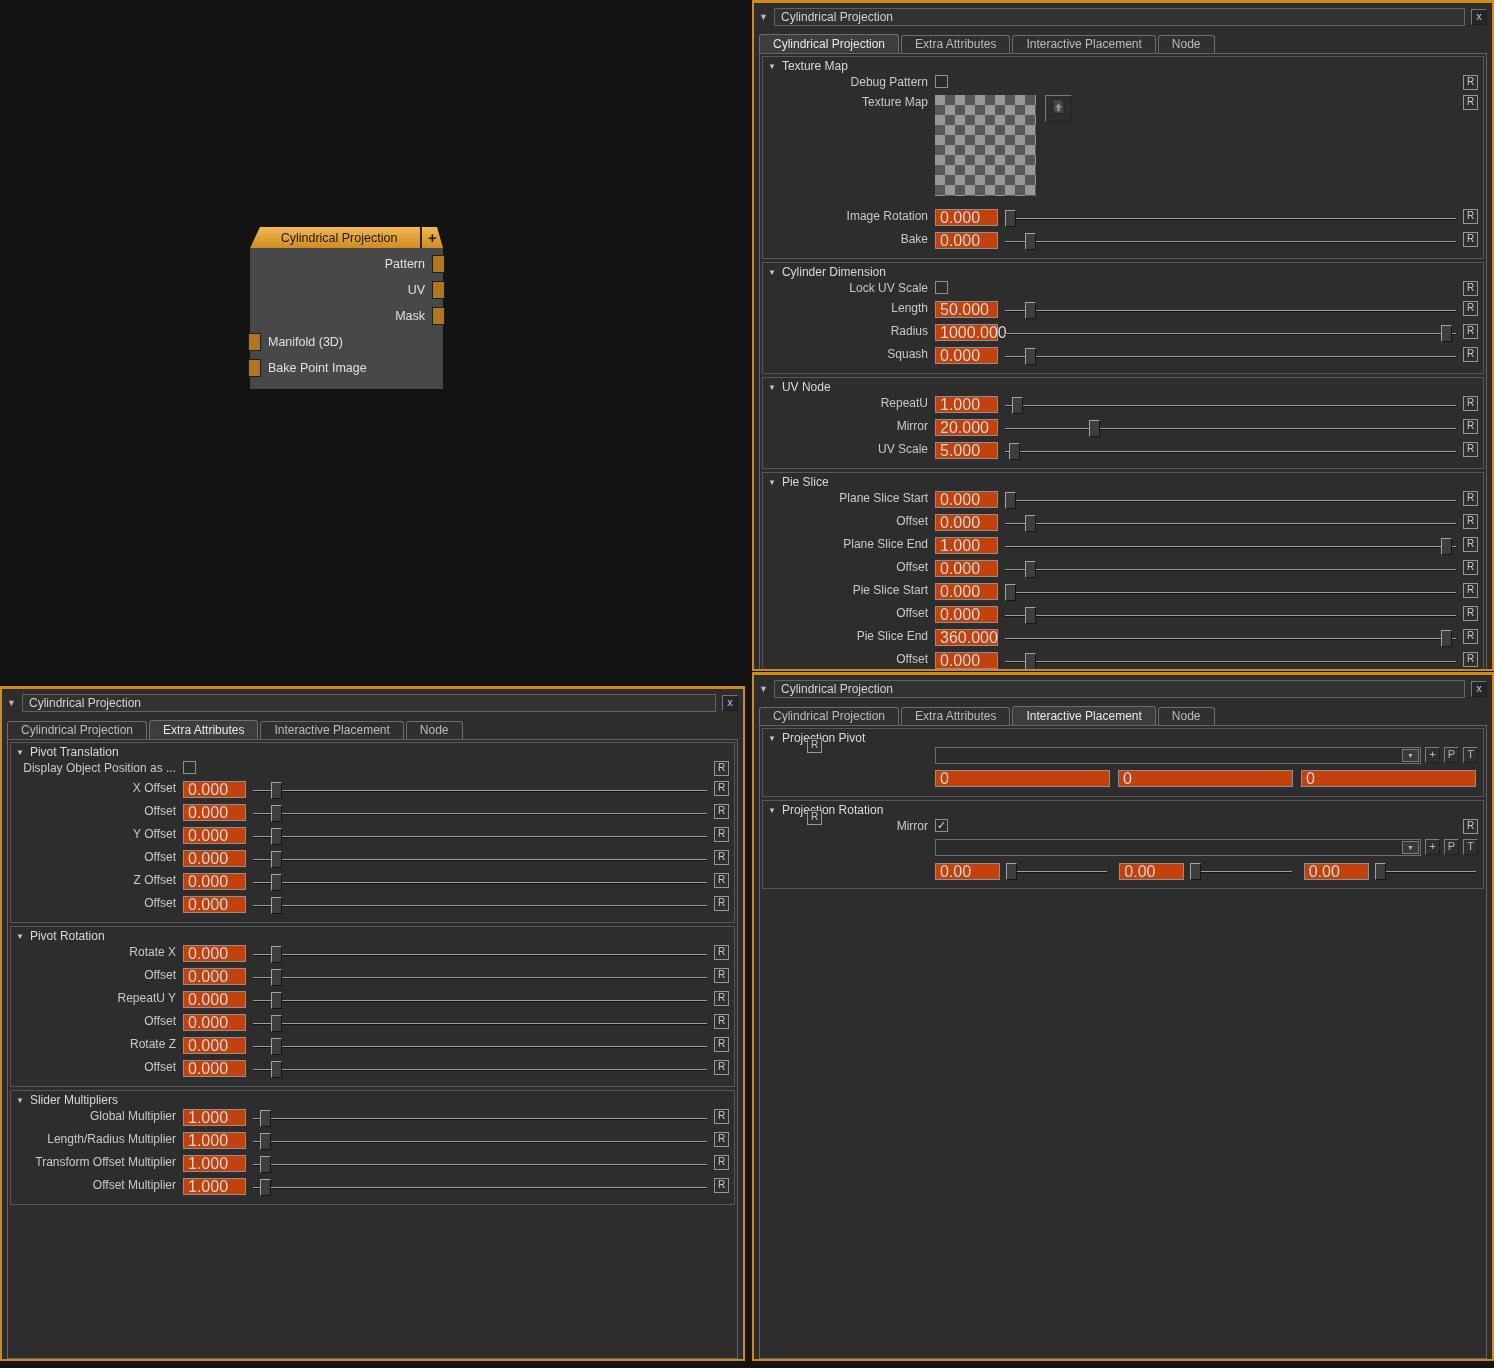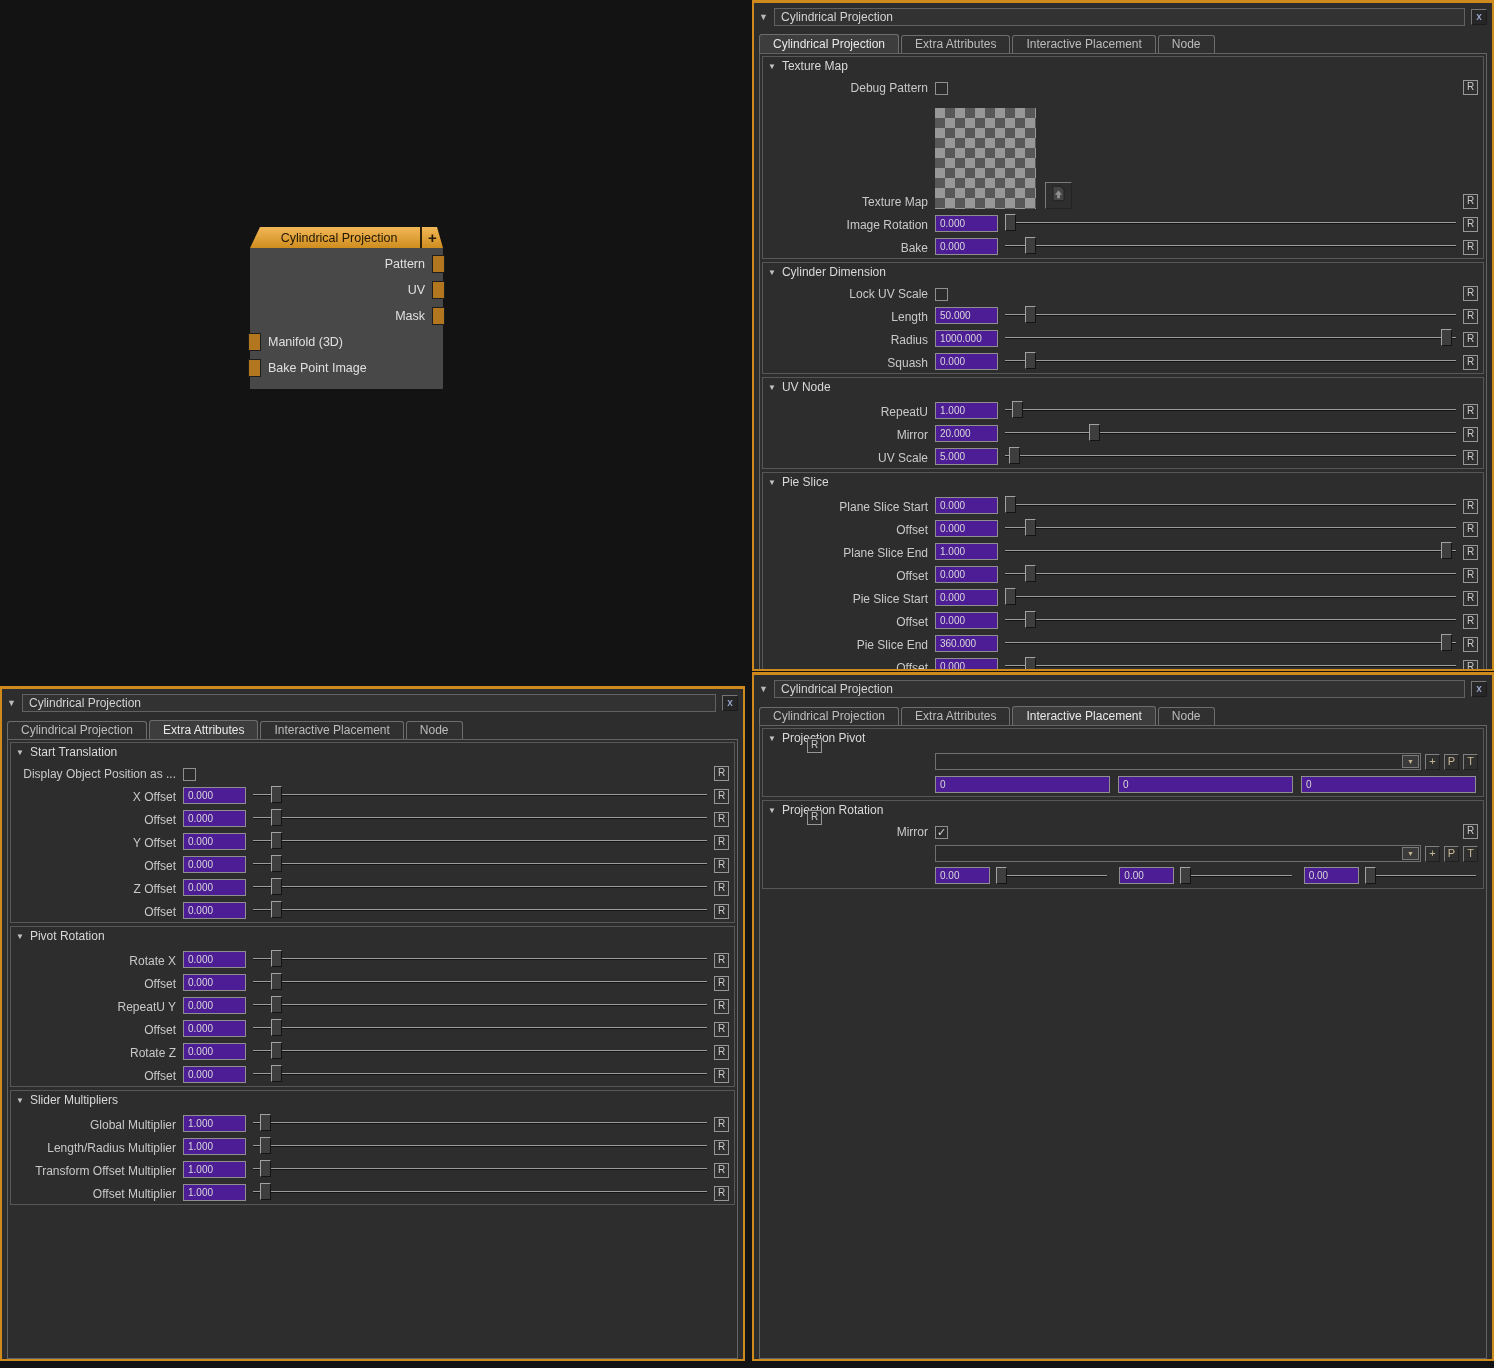--- a/index.html
+++ b/index.html
@@ -52,25 +52,25 @@
 
   .content{margin:0 5px;border:1px solid #646464;background:#2d2d2d;padding:2px;box-sizing:border-box;overflow:hidden;}
   #panel-top-right .content{height:618px;}
   #panel-bottom-right .content{height:634px;}
   #panel-bottom-left .content{height:620px;}
 
   .section{border:1px solid #575757;margin-bottom:3px;position:relative;padding-bottom:3px;}
   .sec-head{display:flex;align-items:center;height:18px;padding-left:5px;gap:6px;color:#d9d9d9;font-size:12px;}
   .sec-tri{font-size:8px;color:#c4c4c4;flex:none;}
 
-  .row{display:flex;align-items:flex-end;height:23px;padding-right:5px;}
+  .row{display:flex;align-items:flex-start;height:23px;padding-right:5px;}
   .row.short{height:20px;}
   .row-label{width:172px;text-align:right;padding-right:7px;color:#c9c9c9;font-size:12px;flex:none;box-sizing:border-box;white-space:nowrap;}
-  .field{width:63px;height:17px;flex:none;background:#4c1d95;border:1px solid #8f8f8f;color:#d8d8d8;
-    font-size:10px;line-height:15px;padding-left:4px;box-sizing:border-box;}
+  .field{width:63px;height:17px;flex:none;background:#c2410c;border:1px solid #8f8f8f;color:#d8d8d8;
+    font-size:16px;line-height:15px;padding-left:4px;box-sizing:border-box;}
   .sliderc{flex:1;position:relative;height:19px;margin:0 7px;}
   .track{position:absolute;left:0;right:0;top:9px;height:1px;background:#9c9c9c;box-shadow:0 1px 0 #141414;}
   .handle{position:absolute;top:1px;width:11px;height:17px;background:#3e3e3e;border:1px solid;
     border-color:#a2a2a2 #141414 #141414 #a2a2a2;box-sizing:border-box;}
   .rbtn{width:15px;height:15px;flex:none;background:#2f2f2f;border:1px solid #979797;color:#c9c9c9;
     font-size:10px;text-align:center;line-height:12px;box-sizing:border-box;}
   .checkbox{width:13px;height:13px;flex:none;background:#2b2b2b;border:1px solid #8f8f8f;box-sizing:border-box;
     color:#dcdcdc;font-size:11px;line-height:11px;text-align:center;overflow:hidden;}
   .spacer{flex:1;}
 
@@ -85,21 +85,21 @@
   .combo{flex:1;height:17px;background:#2b2b2b;border:1px solid #6f6f6f;position:relative;box-sizing:border-box;}
   .combo-arrow{position:absolute;right:1px;top:1px;width:17px;height:13px;background:#3a3a3a;
     border:1px solid #7a7a7a;color:#c3b295;font-size:7px;text-align:center;line-height:12px;box-sizing:border-box;}
   .sbtn{width:15px;height:16px;flex:none;margin-left:4px;background:#2f2f2f;border:1px solid;
     border-color:#7f7f7f #202020 #202020 #7f7f7f;color:#c8b795;font-size:11px;text-align:center;line-height:13px;box-sizing:border-box;}
   .sub-label{padding-left:80px;color:#cfcfcf;font-size:12px;height:17px;display:flex;align-items:center;}
   .f3{flex:1;margin-right:8px;width:auto;}
   .f3:last-child{margin-right:2px;}
   .grp{flex:1;display:flex;align-items:center;margin-right:12px;min-width:0;}
   .grp:last-child{margin-right:2px;}
-  .grp .field{width:55px;}
+  .grp .field{width:65px;}
   .grp .sliderc{margin:0 0 0 6px;}
   .overlay-r{position:absolute;left:44px;top:9px;z-index:3;}
 </style>
 </head>
 <body>
 
 <div class="node">
   <div class="node-header">
     <span class="nh-title">Cylindrical Projection</span>
     <span class="nh-div"></span>
@@ -346,21 +346,21 @@
       <div class="tabs">
         <div class="tab">Cylindrical Projection</div>
         <div class="tab active">Extra Attributes</div>
         <div class="tab">Interactive Placement</div>
         <div class="tab">Node</div>
       </div>
       <div class="content">
         <div class="section">
           <div class="sec-head">
             <span class="sec-tri">▼</span>
-            <span>Start Translation</span>
+            <span>Pivot Translation</span>
           </div>
           <div class="row short">
             <div class="row-label">Display Object Position as ...</div>
             <span class="checkbox"></span>
             <div class="spacer"></div>
             <div class="rbtn">R</div>
           </div>
           <div class="row">
             <div class="row-label">X Offset</div>
             <div class="field">0.000</div>

